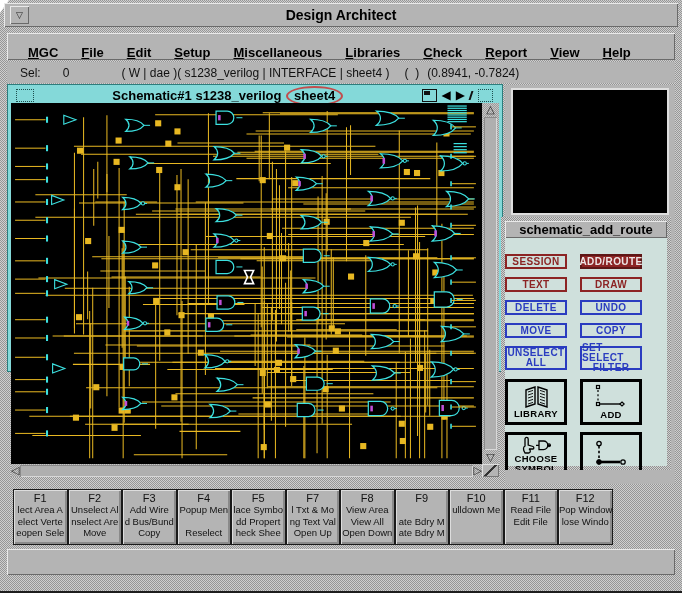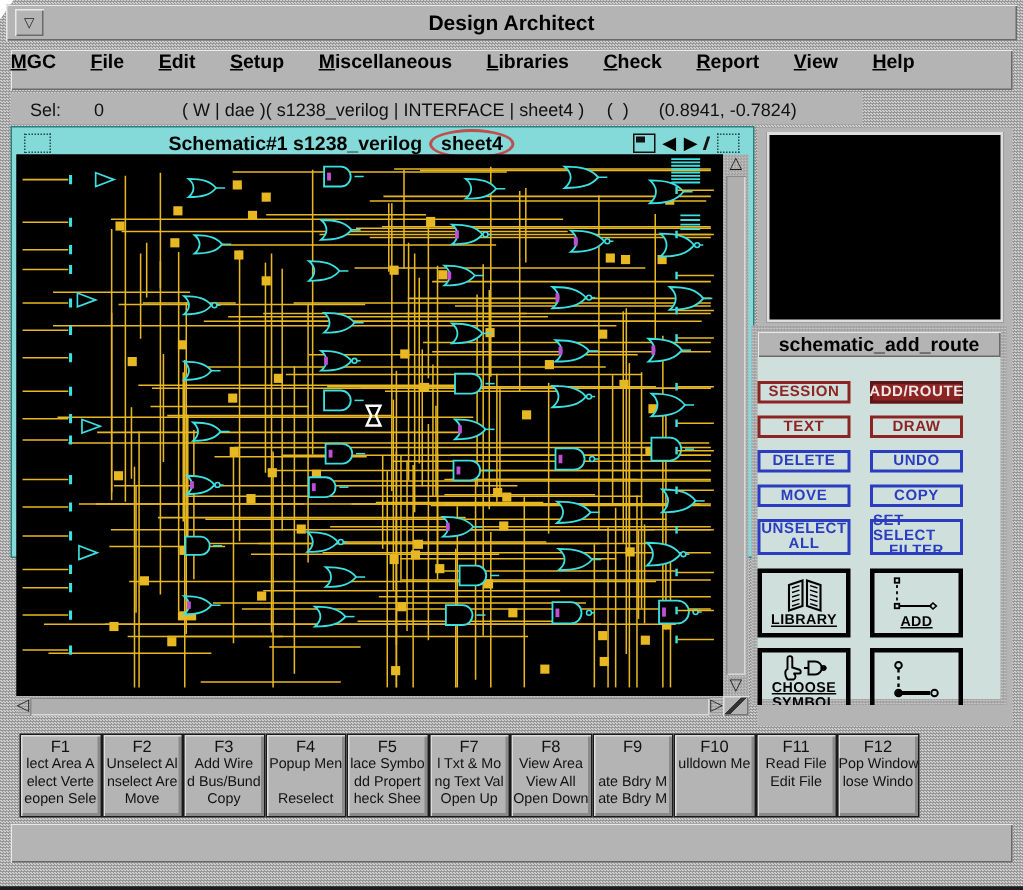--- a/index.html
+++ b/index.html
@@ -10,27 +10,27 @@
   .raised{box-shadow:inset 1px 1px 0 #e9e9e9, inset -1px -1px 0 #6a6a6a;}
 
   
   .titlebar{left:4px;top:3px;width:674px;height:24px;display:flex;align-items:center;}
   .win-menu-btn{width:19px;height:18px;margin-left:6px;background:#b4b4b4;
     box-shadow:inset 1px 1px 0 #e9e9e9, inset -1px -1px 0 #6a6a6a;
     display:flex;align-items:center;justify-content:center;font-size:9px;color:#222;}
   .win-title{flex:1;text-align:center;font-weight:bold;font-size:14px;color:#000;margin-right:25px;}
 
   
-  .menubar{left:7px;top:33px;width:668px;height:27px;display:flex;align-items:flex-start;
-    gap:23px;font-weight:bold;font-size:13px;color:#000;box-sizing:border-box;}
+  .menubar{left:7px;top:33px;width:668px;height:27px;display:flex;align-items:flex-end;
+    padding-left:21px;gap:23px;font-weight:bold;font-size:13px;color:#000;box-sizing:border-box;}
   .menu-item{cursor:default;white-space:nowrap;}
   .menu-item u{text-decoration:underline;}
 
   
-  .statusbar{left:7px;top:62px;width:568px;height:21px;display:flex;align-items:center;
+  .statusbar{left:7px;top:62px;width:668px;height:21px;display:flex;align-items:center;
     font-size:12px;color:#111;padding-left:13px;box-sizing:border-box;white-space:pre;}
   .statusbar .seg{margin-right:0;}
 
   
   .schem{left:8px;top:85px;width:494px;height:286px;background:#84d9d9;padding:3px;
     box-sizing:border-box;display:flex;flex-direction:column;box-shadow:0 0 0 1px #2c7d7d;}
   .schem-titlebar{height:20px;display:flex;align-items:center;background:#84d9d9;}
   .dotted-box{width:16px;height:11px;border:1px dotted #1d4f4f;margin-left:5px;}
   .schem-title{flex:1;text-align:center;font-weight:bold;font-size:13px;color:#000;white-space:nowrap;}
   .annotated{border:2px solid #c24d4d;border-radius:50%;padding:0 6px 1px 6px;margin-left:1px;}
@@ -67,21 +67,21 @@
     text-align:center;font-weight:bold;font-size:13px;line-height:17px;color:#000;}
   .palette-body{height:228px;background:var(--palette_bg,#cfe0dc);padding-top:16px;box-sizing:border-box;
     display:flex;flex-direction:column;align-items:flex-start;}
   .pbtn-grid{display:grid;grid-template-columns:62px 62px;column-gap:13px;row-gap:8px;grid-auto-rows:min-content;}
   .pbtn{height:15px;box-sizing:border-box;display:flex;flex-direction:column;align-items:center;justify-content:center;
     font-weight:bold;font-size:10px;letter-spacing:.4px;line-height:10px;cursor:default;}
   .pbtn.tall{height:24px;}
   .pbtn.red{color:var(--button_red,#8c2424);border:2px solid var(--button_red,#8c2424);}
   .pbtn.red-active{color:#efe6e6;background:var(--button_red,#8c2424);border:2px solid #5e1616;}
   .pbtn.blue{color:var(--button_blue,#2a3cc0);border:2px solid var(--button_blue,#2a3cc0);}
-  .icon-grid{margin-top:9px;display:grid;grid-template-columns:62px 62px;column-gap:13px;row-gap:7px;text-decoration:underline;}
+  .icon-grid{margin-top:9px;display:grid;grid-template-columns:62px 62px;column-gap:13px;row-gap:7px;}
   .icon-btn{height:46px;box-sizing:border-box;border:3px solid #000;display:flex;flex-direction:column;
     align-items:center;justify-content:center;color:#000;}
   .icon-btn-label{font-weight:bold;font-size:9.5px;line-height:10px;letter-spacing:.3px;}
 
   
   .fkeys{left:13px;top:489px;width:656px;height:57px;display:flex;background:transparent;}
   .fkey{width:54.5px;height:56px;box-sizing:border-box;background:#b4b4b4;border:1px solid #1a1a1a;
     box-shadow:inset 1px 1px 0 #ddd, inset -2px -2px 0 #8a8a8a;
     text-align:center;overflow:hidden;flex:none;}
   .fkey-key{font-size:11px;color:#111;margin-top:2px;}
@@ -120,21 +120,21 @@
         <span class="menu-item"><u>H</u>elp</span>
       </span>
   </div>
 
   <div class="panel statusbar">
     <span class="seg">Sel:</span>
     <span class="seg" style="margin-left:22px">0</span>
     <span class="seg" style="margin-left:52px">( W | dae )</span>
     <span class="seg" style="">( s1238_verilog | INTERFACE | sheet4 )</span>
     <span class="seg" style="margin-left:15px">(  )</span>
-    <span class="seg" style="margin-left:20px">(0.8941, -0.7824)</span>
+    <span class="seg" style="margin-left:8px">(0.8941, -0.7824)</span>
   </div>
 
   <div class="panel schem">
     <div class="schem-titlebar">
       <span class="dotted-box"></span>
       <span class="schem-title">
         <span>Schematic#1 s1238_verilog </span><span class="annotated">sheet4</span>
       </span>
       <span class="schem-icons">
         <span class="restore">

